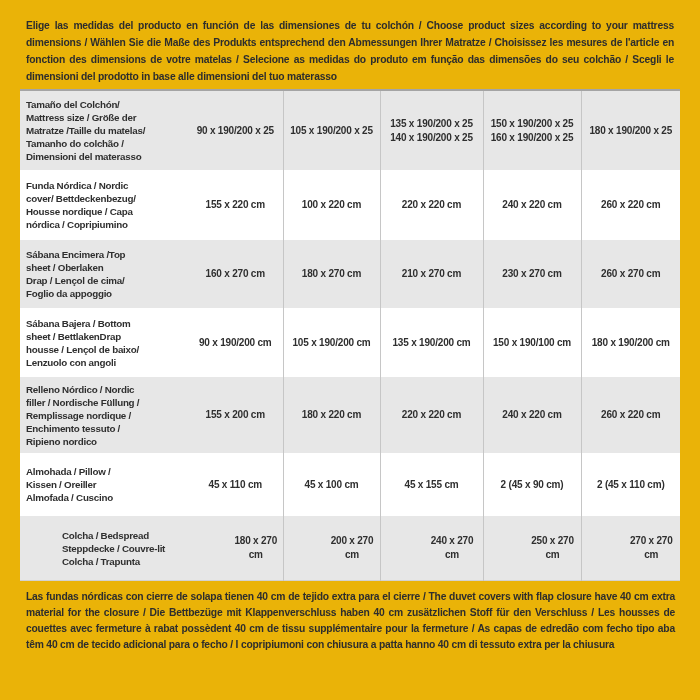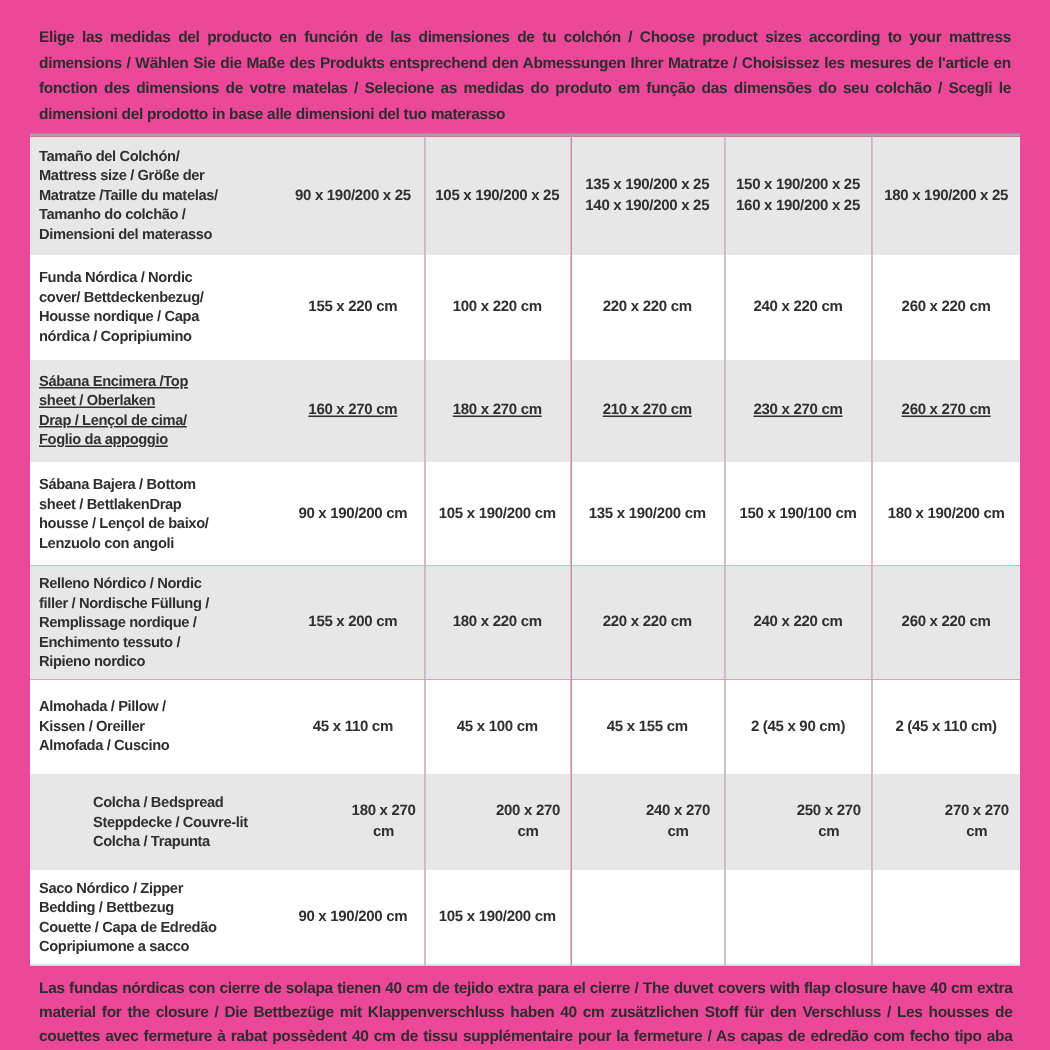--- a/index.html
+++ b/index.html
@@ -4,21 +4,21 @@
 <style>
   html, body {
     margin: 0;
     padding: 0;
     background: #ffffff;
   }
   .page {
     position: relative;
     width: 700px;
     height: 700px;
-    background: #ec4899;
+    background: #eab308;
     overflow: hidden;
     font-family: "Liberation Sans", sans-serif;
     font-weight: 700;
     color: #2f2f2f;
   }
   .intro {
     padding: 17px 26px 0 26px;
     font-size: 10.3px;
     line-height: 17px;
     letter-spacing: -0.2px;
@@ -51,21 +51,21 @@
     letter-spacing: -0.25px;
   }
   .size-table td.val {
     text-align: center;
     font-size: 10px;
     line-height: 14px;
     letter-spacing: -0.2px;
   }
   .size-table tr:nth-child(1) td { height: 77px; margin-left: 48px; }
   .size-table tr:nth-child(2) td { height: 68px; }
-  .size-table tr:nth-child(3) td { height: 66px; text-decoration: underline; }
+  .size-table tr:nth-child(3) td { height: 66px; }
   .size-table tr:nth-child(4) td { height: 67px; }
   .size-table tr:nth-child(5) td { height: 74px; }
   .size-table tr:nth-child(6) td { height: 61px; }
   .size-table tr:nth-child(7) td { height: 62px; padding-left: 42px; }
   .size-table tr:nth-child(8) td { height: 61px; }
   .col-label { width: 168px; }
   .col-s1 { width: 95px; }
   .col-s2 { width: 97px; }
   .col-s3 { width: 103px; }
   .col-s4 { width: 98px; }
@@ -168,29 +168,18 @@
       <tr>
         <td class="label">Colcha / Bedspread
 Steppdecke / Couvre-lit
 Colcha / Trapunta</td>
         <td class="val">180 x 270 cm</td>
         <td class="val">200 x 270 cm</td>
         <td class="val">240 x 270 cm</td>
         <td class="val">250 x 270 cm</td>
         <td class="val">270 x 270 cm</td>
       </tr>
-      <tr>
-        <td class="label">Saco Nórdico / Zipper
-Bedding / Bettbezug
-Couette  / Capa de Edredão
-Copripiumone a sacco</td>
-        <td class="val">90 x 190/200 cm</td>
-        <td class="val">105 x 190/200 cm</td>
-        <td class="val"></td>
-        <td class="val"></td>
-        <td class="val"></td>
-      </tr>
     </tbody>
   </table>
 
   <div class="footnote">Las fundas nórdicas con cierre de solapa tienen 40 cm de tejido extra para el cierre  / The duvet covers with flap closure have 40 cm extra material for the closure / Die Bettbezüge mit Klappenverschluss haben 40 cm zusätzlichen Stoff für den Verschluss / Les housses de couettes avec fermeture à rabat possèdent 40 cm de tissu supplémentaire pour la fermeture / As capas de edredão com fecho tipo aba têm 40 cm de tecido adicional para o fecho / I copripiumoni con chiusura a patta hanno 40 cm di tessuto extra per la chiusura</div>
 
 </div>
 
 </body></html>

